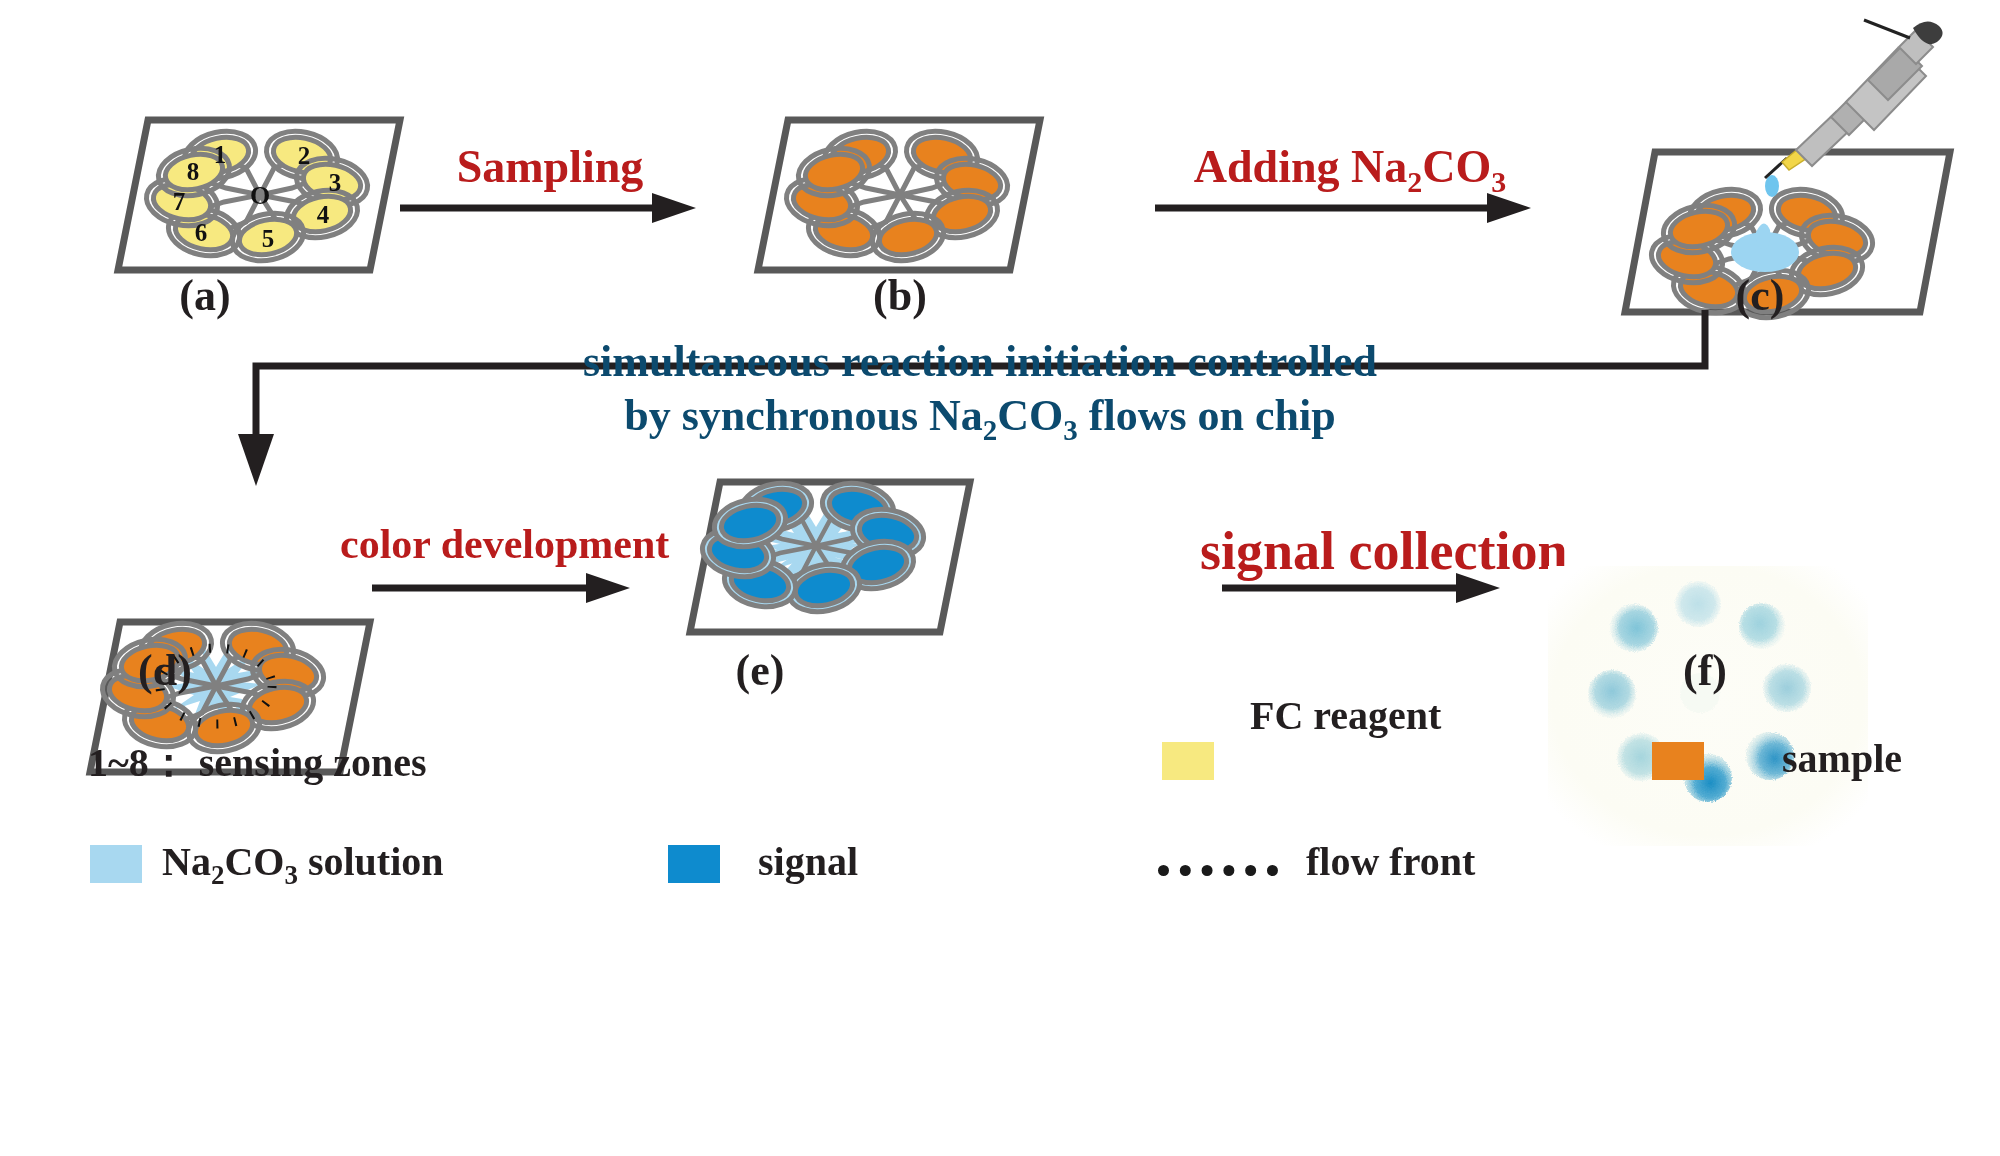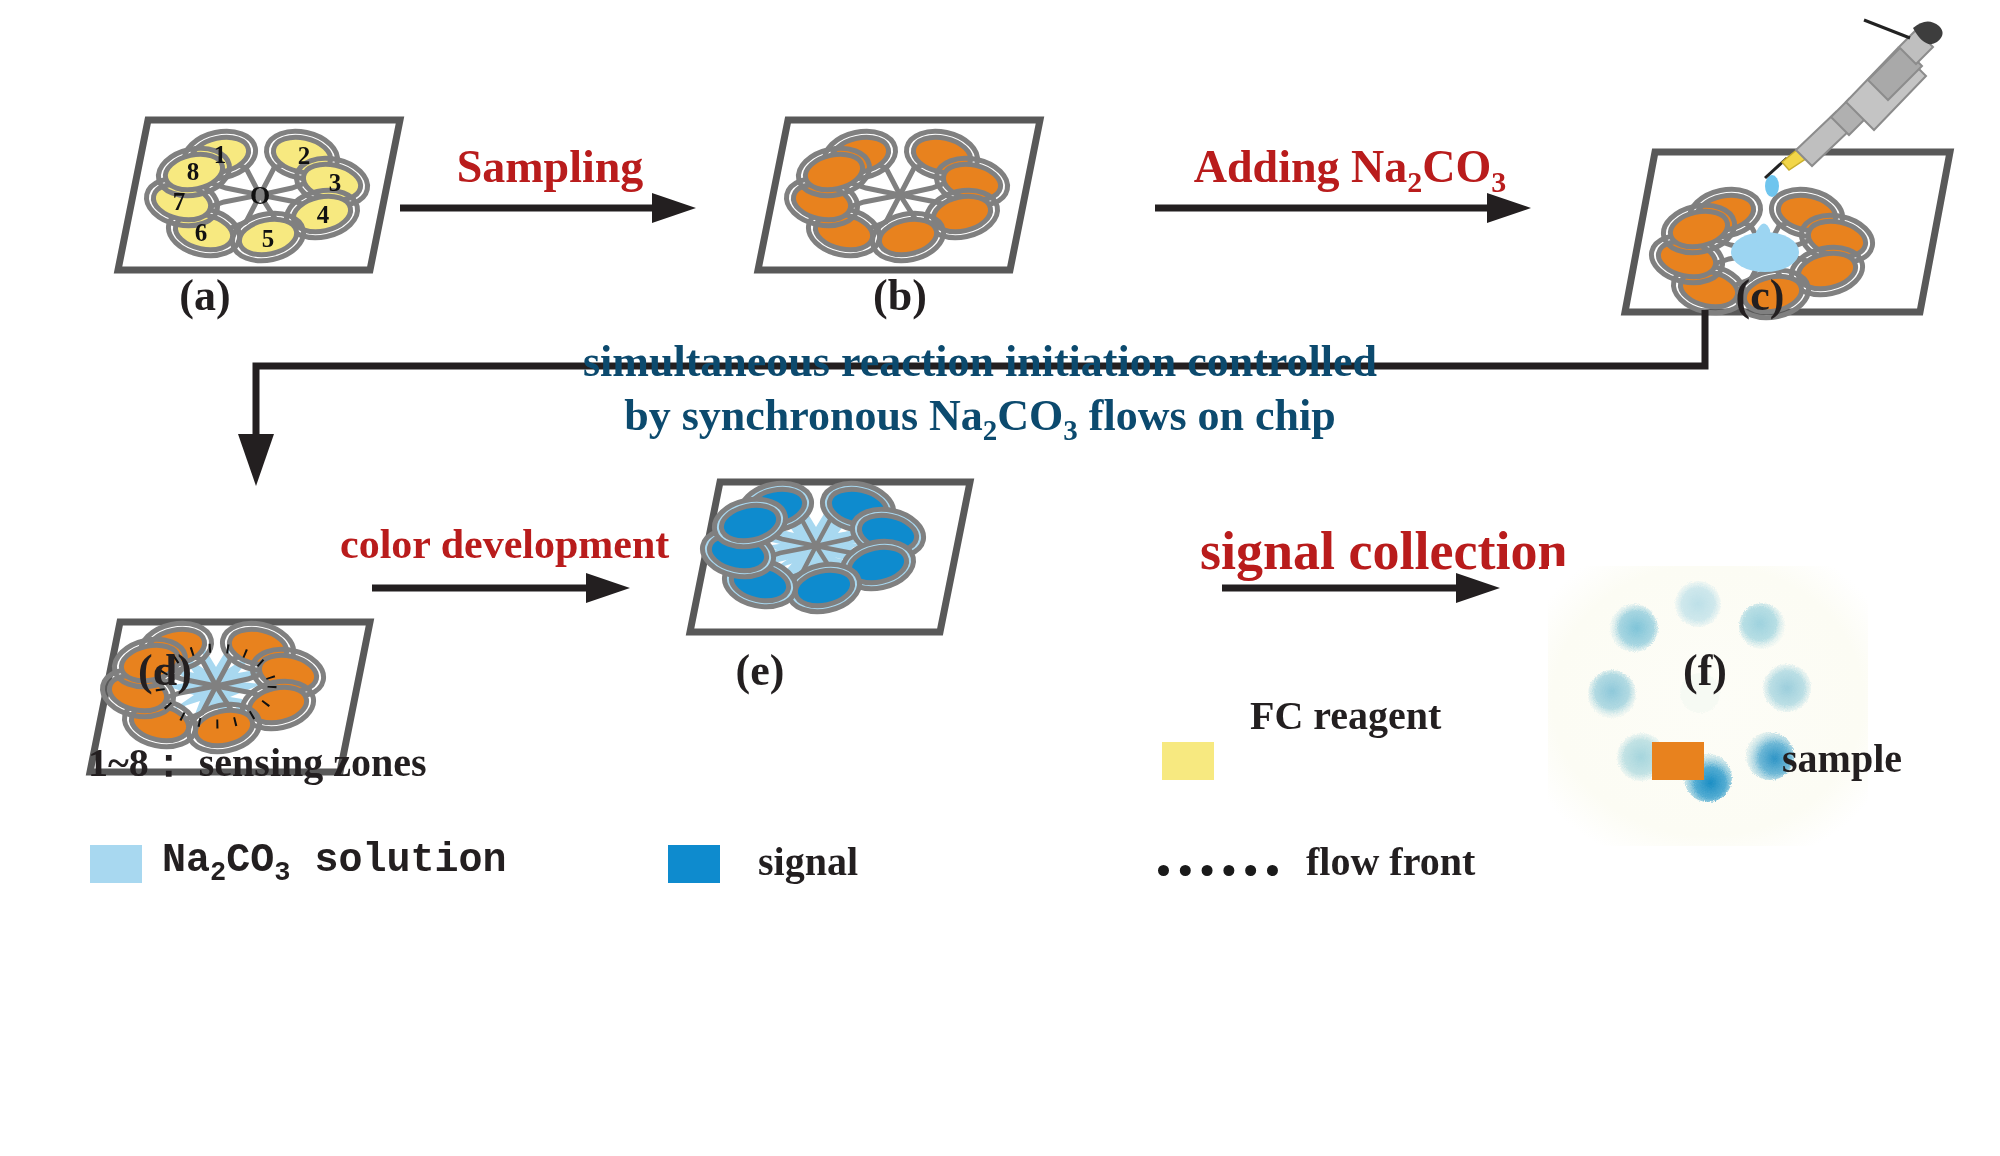--- a/index.html
+++ b/index.html
@@ -510,21 +510,21 @@
 
   <div class="abs legend-text" style="left:88px; top:735px;">1~8： sensing zones</div>
 
   <div class="abs swatch" style="left:1162px; top:742px; background:#F7E980;"></div>
   <div class="abs legend-text" style="left:1250px; top:692px;">FC  reagent</div>
 
   <div class="abs swatch" style="left:1652px; top:742px; background:#E8821E;"></div>
   <div class="abs legend-text" style="left:1742px; top:735px;margin-left:40px;">sample</div>
 
   <div class="abs swatch" style="left:90px; top:845px; background:#A8D8F0;"></div>
-  <div class="abs legend-text" style="left:162px; top:838px;font-family:Liberation Mono, monospace;"><span>Na</span><span class="sub">2</span><span>CO</span><span class="sub">3</span><span> solution</span></div>
+  <div class="abs legend-text" style="left:162px; top:838px;"><span>Na</span><span class="sub">2</span><span>CO</span><span class="sub">3</span><span> solution</span></div>
 
   <div class="abs swatch" style="left:668px; top:845px; background:#0E8BCE;"></div>
   <div class="abs legend-text" style="left:758px; top:838px;">signal</div>
 
   <div class="abs dashline" style="left:1158px; top:865px;"></div>
   <div class="abs legend-text" style="left:1306px; top:838px;">flow front</div>
 
 </div>
 
 </body></html>

